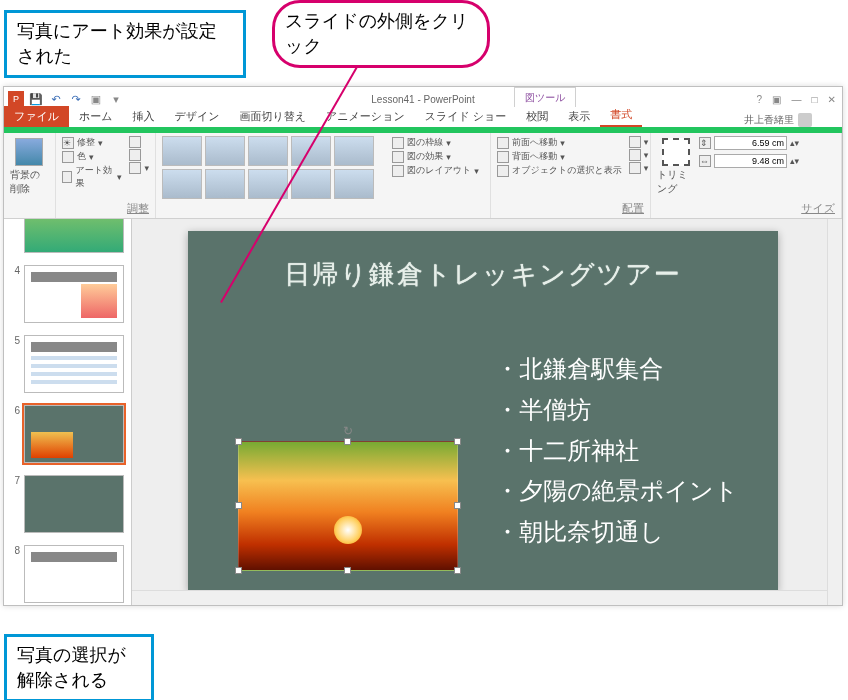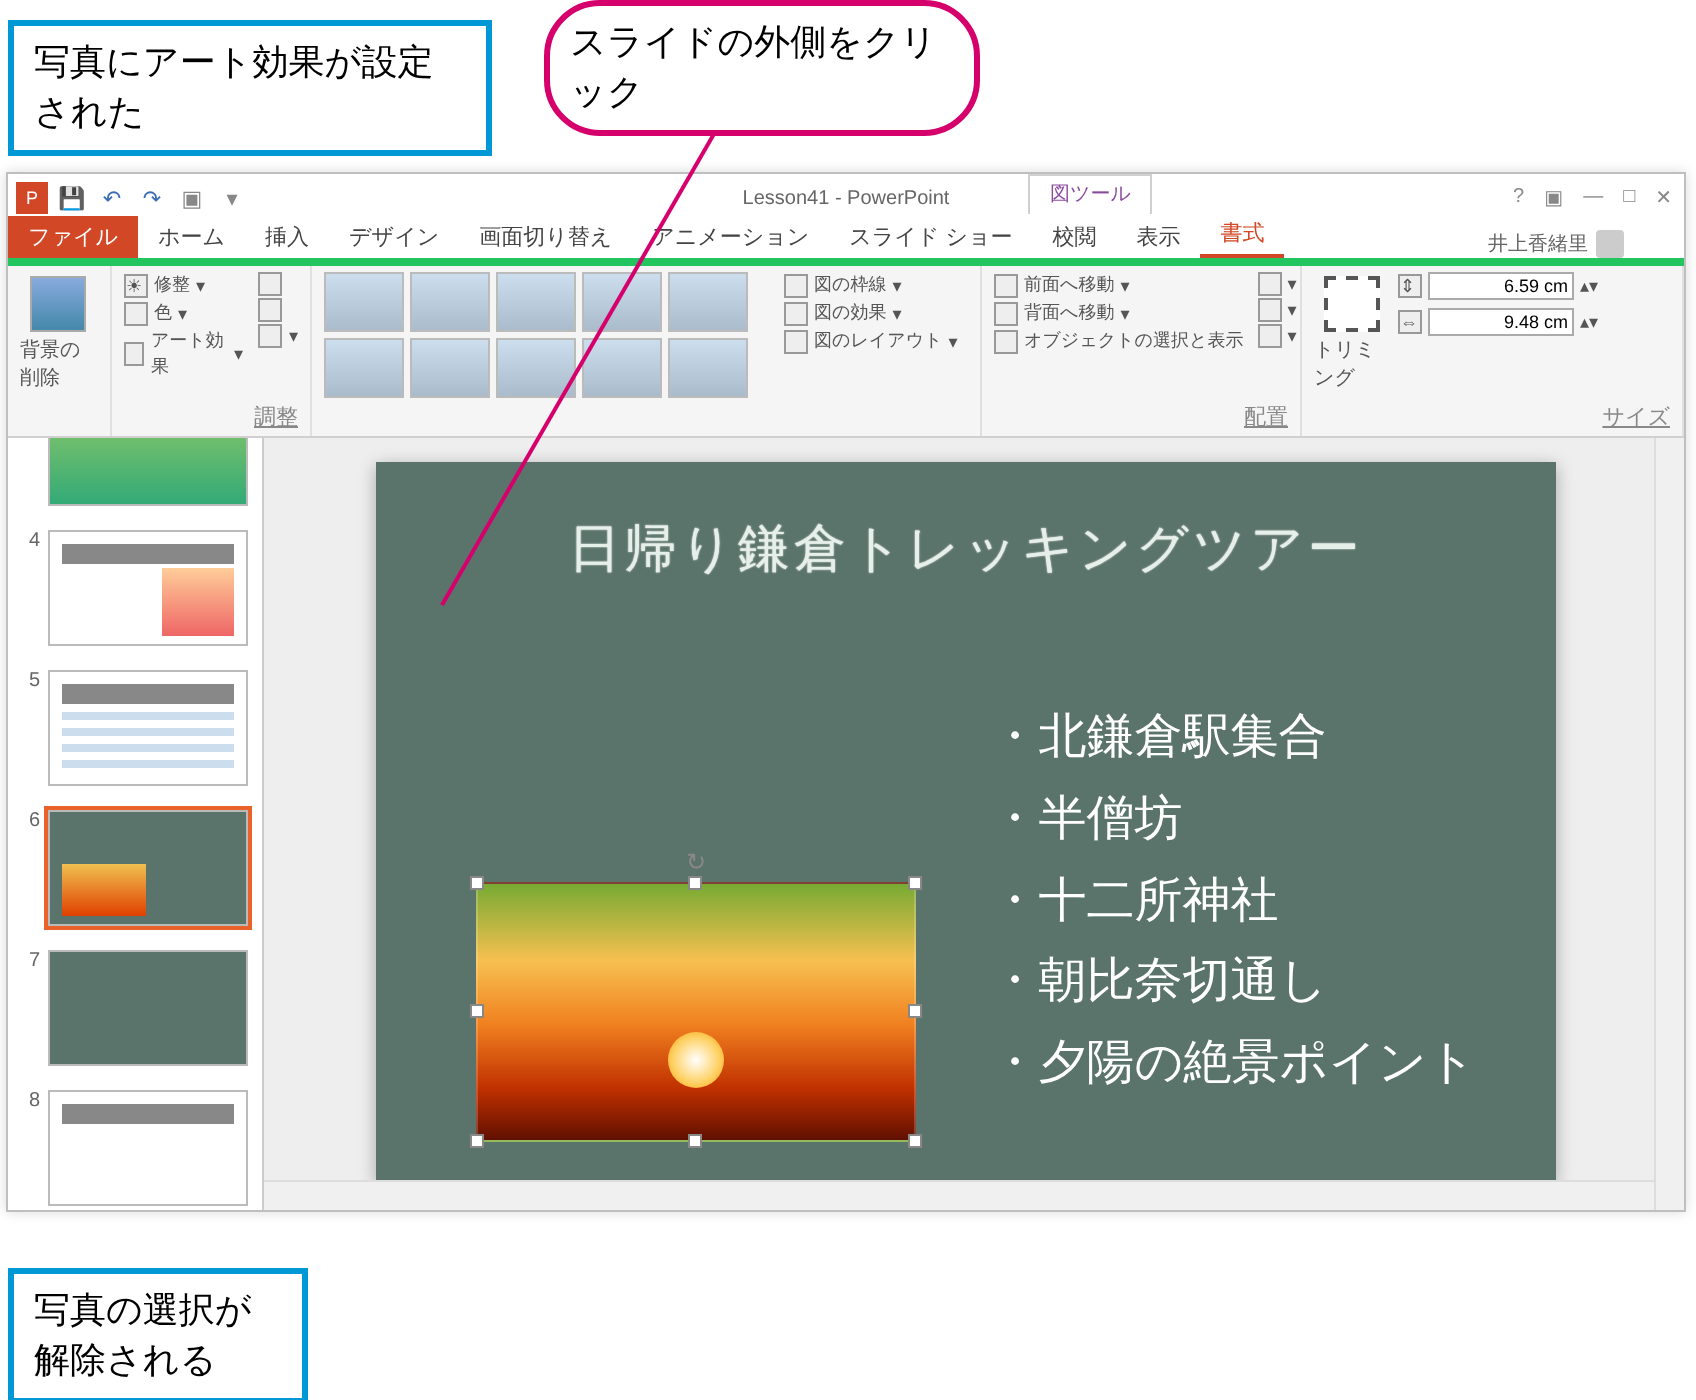--- a/index.html
+++ b/index.html
@@ -13,21 +13,21 @@
 
 .appwin { position:absolute; left:3px; top:86px; width:840px; height:520px; border:1px solid #bfbfbf; background:#fff; box-shadow:0 0 6px rgba(0,0,0,.15); }
 
 .titlebar { height:24px; background:#fff; display:flex; align-items:center; font-size:10px; color:#666; position:relative; }
 .qat { display:flex; gap:4px; padding-left:4px; align-items:center; }
 .qat span { width:16px; height:16px; display:flex; align-items:center; justify-content:center; font-size:11px; }
 .wintitle { position:absolute; left:50%; transform:translateX(-50%); }
 .tooltab { position:absolute; left:510px; top:0; font-size:10px; background:#fff; border:1px solid #d0d0d0; border-bottom:none; padding:0 10px; height:20px; line-height:20px; color:#8a4a9e; }
 .wincontrols { margin-left:auto; display:flex; gap:10px; padding-right:6px; color:#888; }
 
-.ribbon-tabs { height:22px; display:flex; align-items:flex-end; font-size:11px; color:#444; border-bottom:4px solid #22c55e; position:relative; }
+.ribbon-tabs { height:22px; display:flex; align-items:flex-end; font-size:11px; color:#444; border-bottom:6px solid #22c55e; position:relative; }
 .rtab { padding:3px 10px; cursor:pointer; }
 .rtab.file { background:#d24726; color:#fff; }
 .rtab.active { color:#d24726; border-bottom:2px solid #d24726; background:#fff; }
 .username { position:absolute; right:30px; font-size:10px; color:#666;margin-top:20px; }
 .username::after{content:"";display:inline-block;width:14px;height:14px;background:#ccc;border-radius:2px;margin-left:4px;vertical-align:middle;}
 
 .ribbon { height:86px; background:#f5f5f5; border-bottom:1px solid #d0d0d0; display:flex; font-size:10px; color:#555; }
 .rg { border-right:1px solid #e0e0e0; padding:3px 6px 2px; display:flex; flex-direction:column; justify-content:space-between; position:relative; }
 .rg-label { text-align:right; font-size:11px; color:#888;text-decoration:underline; }
 .rg-body { display:flex; gap:4px; align-items:flex-start; flex:1; }
@@ -283,22 +283,22 @@
         </div>
     </div>
 
     <div class="canvas">
       <div class="slide">
         <div class="slide-title">日帰り鎌倉トレッキングツアー</div>
         <div class="bullets">
           <div>北鎌倉駅集合</div>
           <div>半僧坊</div>
           <div>十二所神社</div>
+          <div>夕陽の絶景ポイント</div>
           <div>朝比奈切通し</div>
-          <div>夕陽の絶景ポイント</div>
         </div>
         <div class="photo">
           <div class="sun"></div>
           <div class="rot">↻</div>
           <div class="handle" style="left:-4px;top:-4px;"></div>
           <div class="handle" style="left:50%;top:-4px;margin-left:-4px;"></div>
           <div class="handle" style="right:-4px;top:-4px;"></div>
           <div class="handle" style="left:-4px;top:50%;margin-top:-4px;"></div>
           <div class="handle" style="right:-4px;top:50%;margin-top:-4px;"></div>
           <div class="handle" style="left:-4px;bottom:-4px;"></div>

